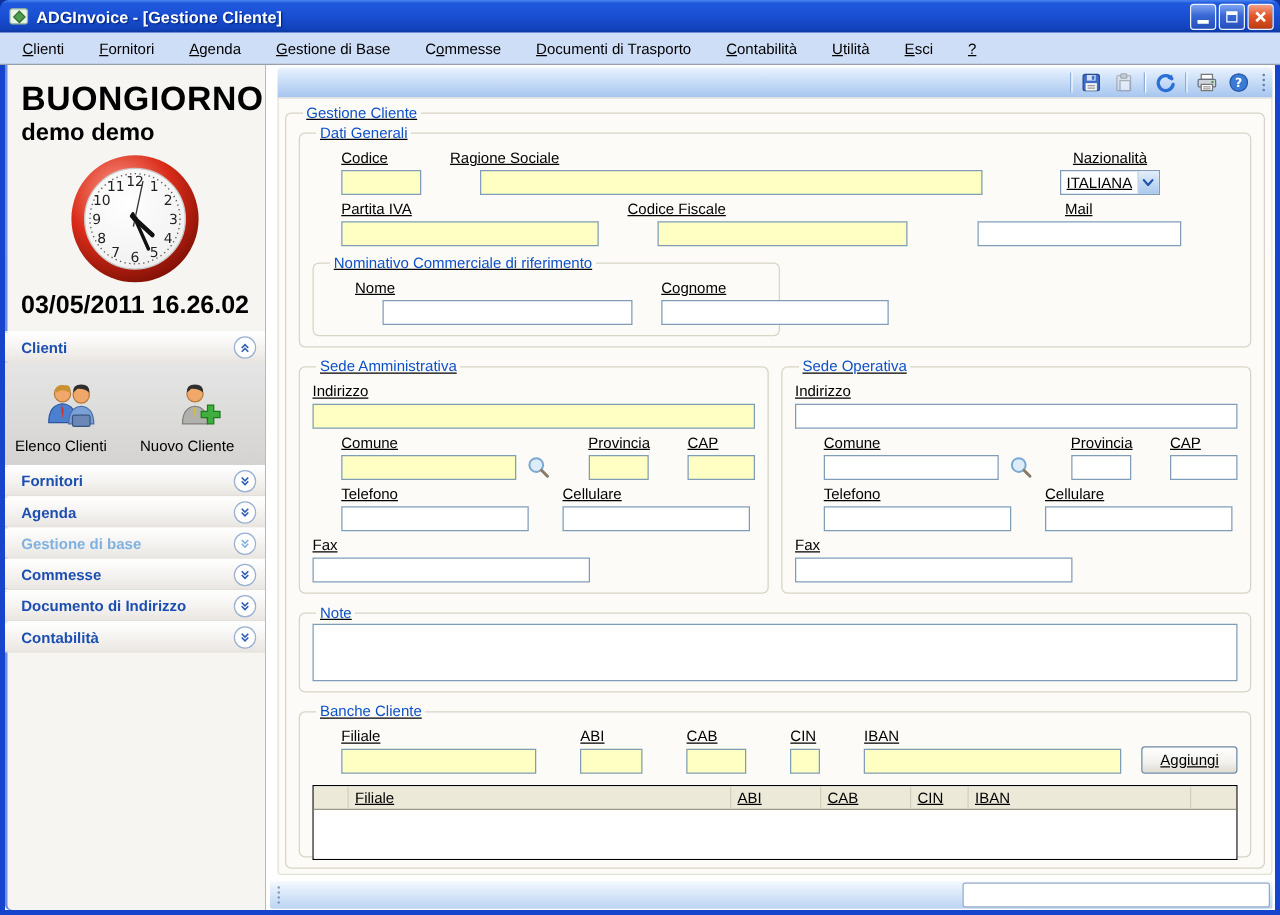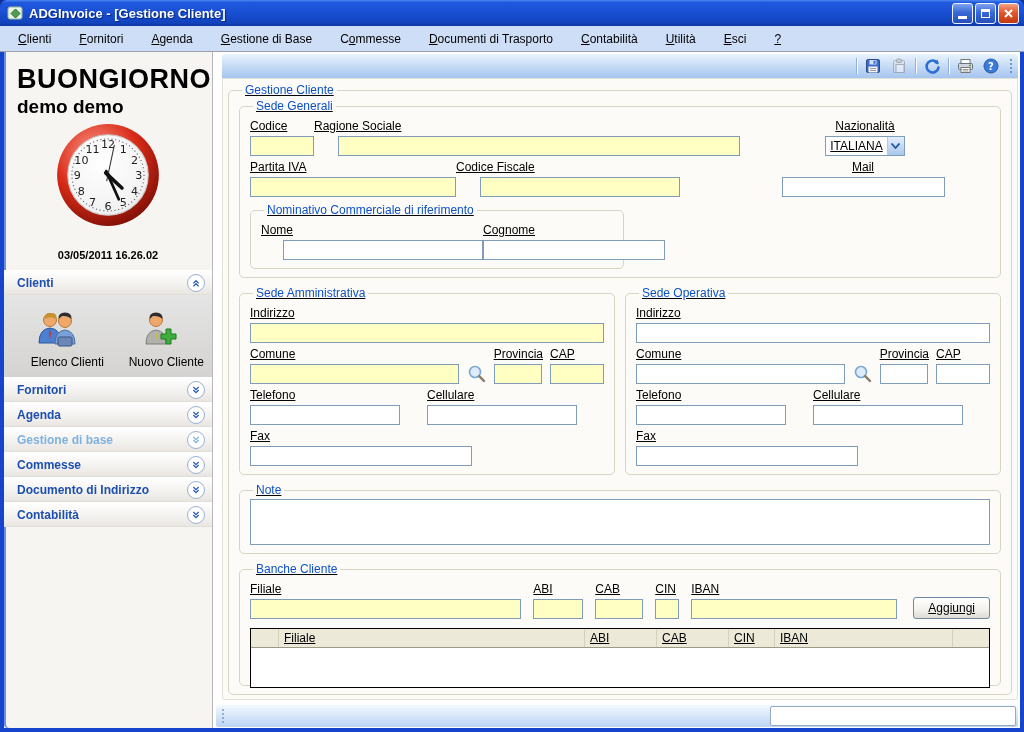--- a/index.html
+++ b/index.html
@@ -32,32 +32,32 @@
   .main-wrap { flex:1; display:flex; min-height:0;
     border-left:4px solid #1644cc; border-right:4px solid #1644cc; border-bottom:4px solid #1644cc;
     background:#ffffff; }
 
   
   .sidebar { width:209px; flex:0 0 209px; background:#f7f5f1; border-right:1px solid #b9b9b9;
     box-shadow:inset 2px 0 0 #6b90e2; display:flex; flex-direction:column; border-radius:0 0 0 4px; }
   .greeting { font-size:27px; font-weight:bold; letter-spacing:.5px; padding:12px 0 0 13px; }
   .username { font-size:19px; font-weight:bold; padding:1px 0 0 13px; }
   .clock-wrap { text-align:center; margin-top:4px; }
-  .datetime { font-size:11px; font-weight:bold; text-align:center; margin-top:18px; }
+  .datetime { font-size:20px; font-weight:bold; text-align:center; margin-top:2px; }
   .nav { margin-top:9px; }
   .nav-header { height:25px; display:flex; align-items:center; justify-content:space-between;
     padding:0 7px 0 13px; font-weight:bold; color:#1d4fb0; cursor:pointer;
     background:linear-gradient(180deg,#ffffff 0%,#f3f1ee 60%,#e9e6e2 100%);
     border-top:1px solid #ffffff; border-bottom:1px solid #e2dfda; }
   .nav-header.hl { color:#7fb2e0; }
   .chev-circle { width:18px; height:18px; border-radius:50%; background:#fff;
     border:1px solid #9ab1d2; display:flex; align-items:center; justify-content:center; }
   .clienti-panel { background:linear-gradient(180deg,#e5e5e5 0%,#d4d3d1 100%);
     padding:12px 4px 8px; display:flex; justify-content:space-around; }
-  .panel-item { width:92px; text-align:right; cursor:pointer; }
+  .panel-item { width:92px; text-align:left; cursor:pointer; }
   .panel-item .picon { height:42px; display:flex; align-items:flex-end; justify-content:center; }
   .panel-item .plabel { margin-top:6px; font-size:12px; }
 
   
   .main-col { flex:1; display:flex; flex-direction:column; min-width:0; background:#fff; }
   .toolbar { flex:0 0 24px; margin:2px 2px 0 9px; border-radius:3px 3px 0 0;
     background:linear-gradient(180deg,#e9f3fe 0%,#c3d9f5 55%,#a6c5ef 100%);
     display:flex; align-items:center; justify-content:flex-end; padding:0 3px; gap:2px; }
   .tool-btn { width:24px; height:20px; display:flex; align-items:center; justify-content:center; border-radius:2px; }
   .tool-btn.disabled { opacity:.5; filter:grayscale(1); }
@@ -72,21 +72,21 @@
   legend { color:#0d51c8; font-size:12px; padding:0 3px; margin-left:3px; }
   .gc-fieldset { flex:1; display:flex; flex-direction:column; min-height:0;text-decoration:underline; }
 
   label { display:block; margin:4px 0 3px; }
   .inp { height:20px; border:1px solid #7f9db9; background:#fff; font:12px "Liberation Sans",sans-serif;
     padding:0 3px; display:block; }
   .inp.yellow { background:#ffffc4; }
   textarea.inp { height:46px; width:100%; resize:none; }
 
   .frow { display:flex; }
-  .fcol { display:flex; flex-direction:column; }
+  .fcol { display:flex; flex-direction:column;margin-left:23px; }
 
   
   .dg-row1 .codice { width:64px; }
   .dg-row1 .ragione { width:402px; margin-left:24px; }
   .dg-right { margin-left:auto; width:254px;align-items:center; }
   .dg-row2 .piva { width:206px; }
   .dg-row2 .cf { width:200px; margin-left:24px; }
   .nominativo { width:374px; margin-top:6px; }
   .nominativo .cognome { width:182px; }
   .nominativo .nome { width:200px; margin-left:22px; }
@@ -361,21 +361,21 @@
             <i></i>
             <i></i>
           </span>
       </div>
 
       <div class="main-panel">
         <fieldset class="gc-fieldset">
           <legend>Gestione Cliente</legend>
 
           <fieldset>
-            <legend>Sede Generali</legend>
+            <legend>Dati Generali</legend>
             <div class="frow dg-row1">
               <div class="fcol">
                 <label>Codice</label>
                 <input class="inp yellow codice" style="">
               </div>
               <div class="fcol">
                 <label>Ragione Sociale</label>
                 <input class="inp yellow ragione" style="">
               </div>
               <div class="fcol dg-right">

